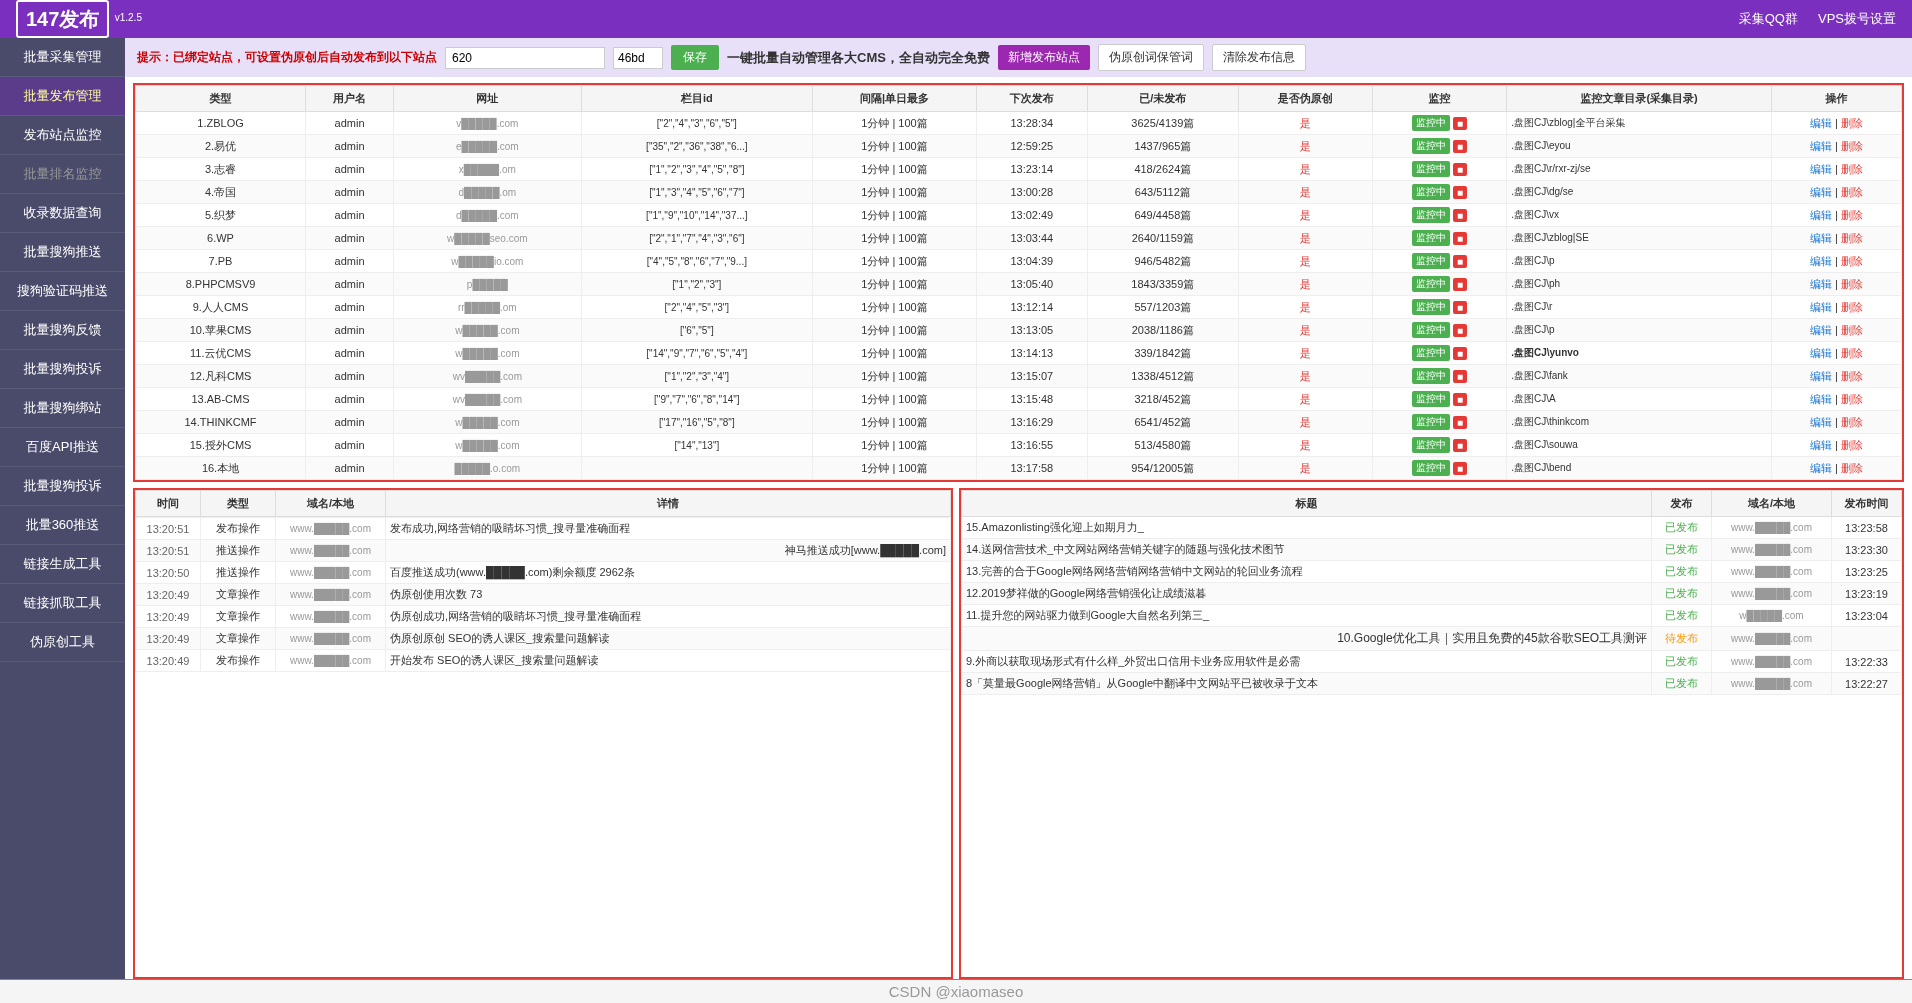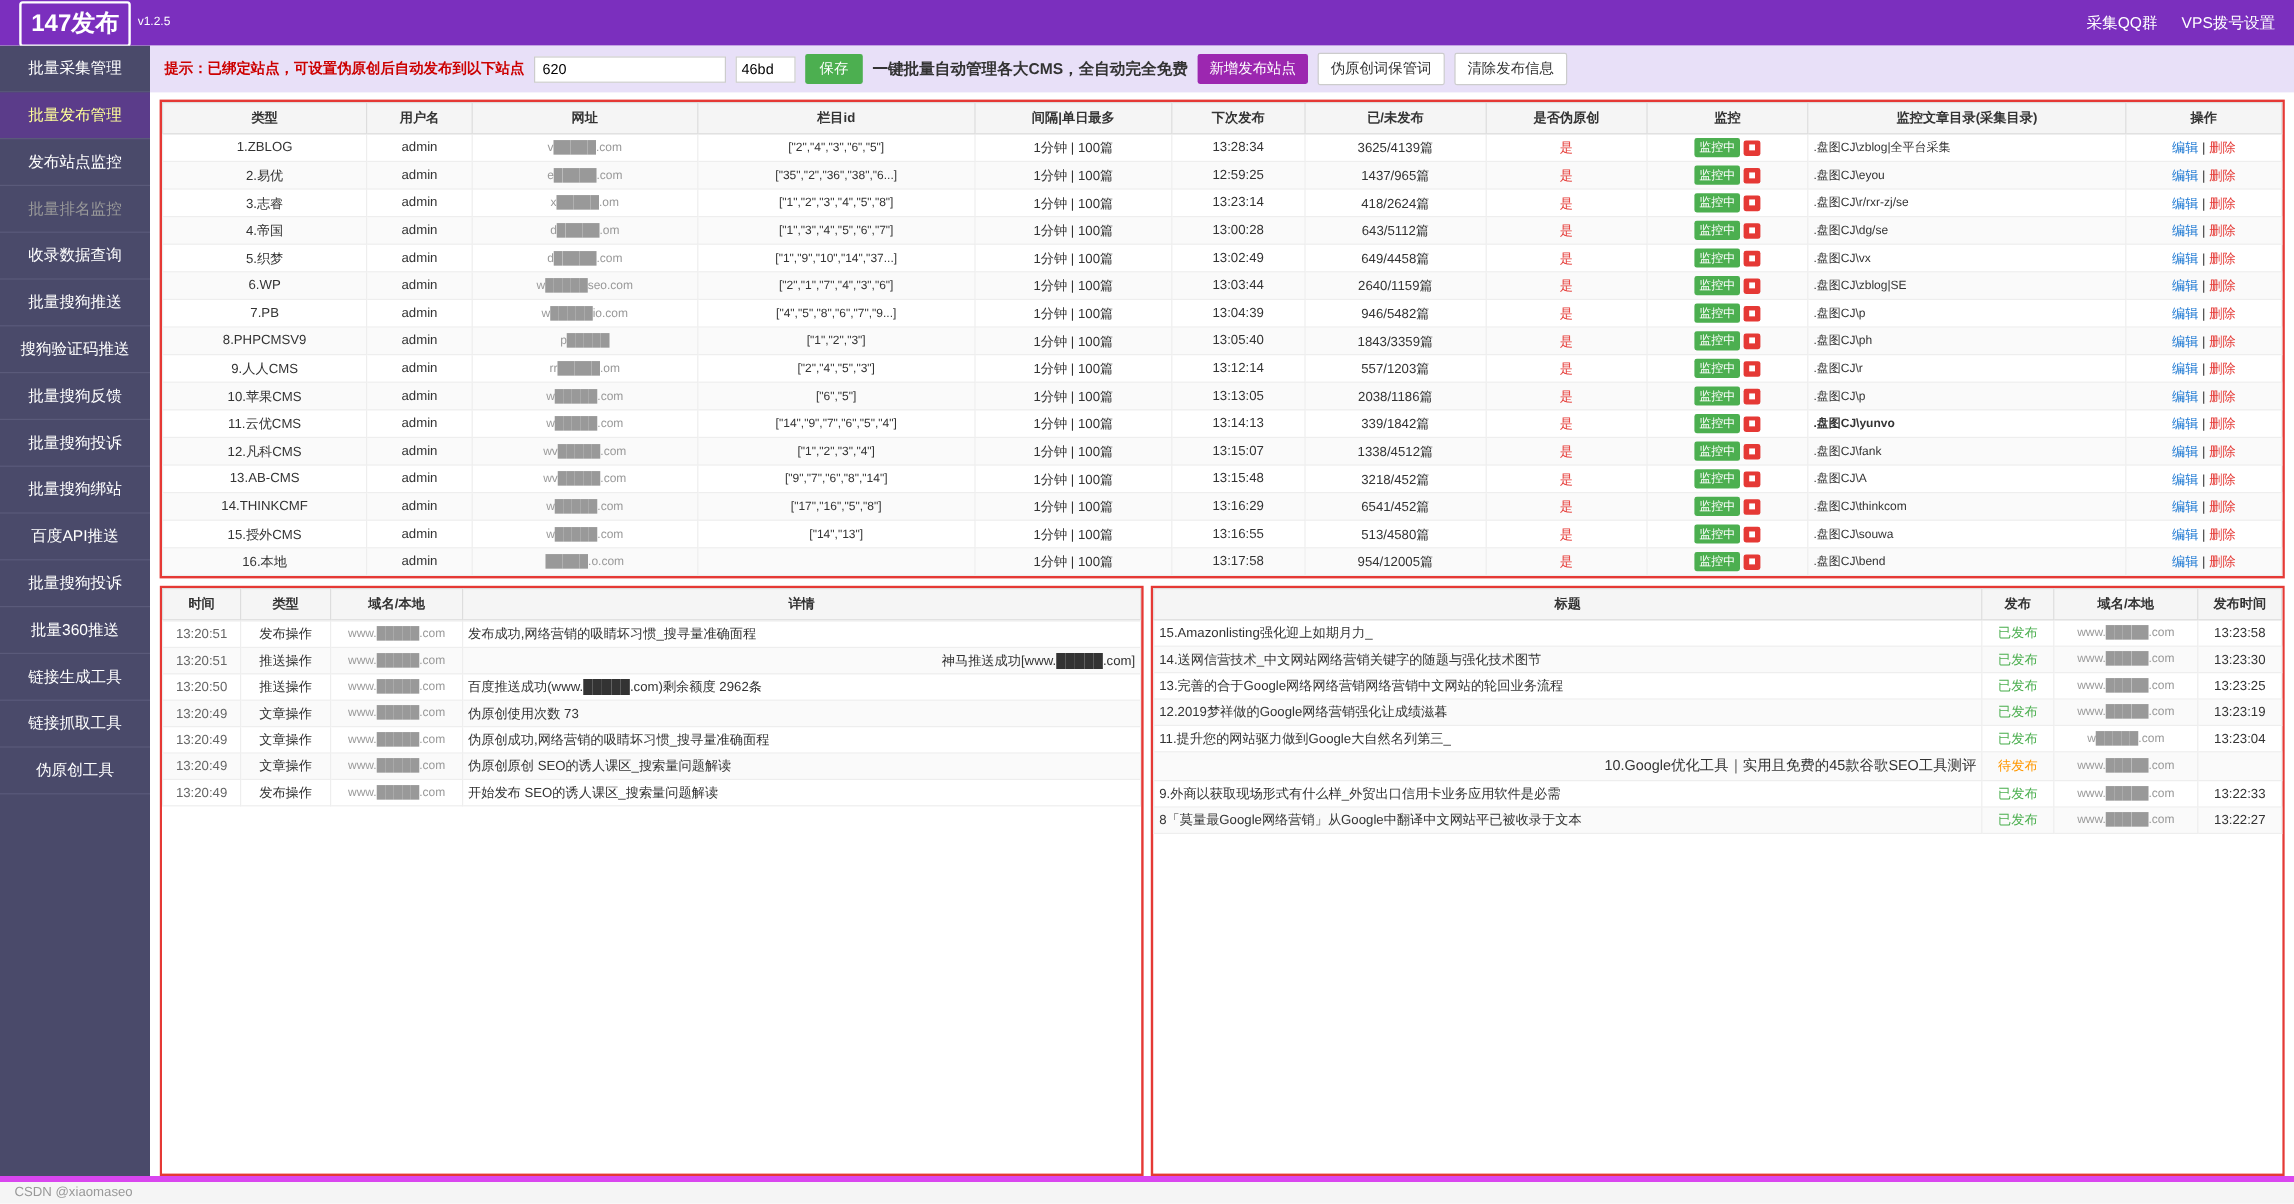--- a/index.html
+++ b/index.html
@@ -54,21 +54,21 @@
     
     .text-yes { color: #e53935; }
     
     
     .lower-section { display: flex; flex: 1; gap: 6px; margin-top: 6px; overflow: hidden; min-height: 0; }
     
     .lower-left { flex: 0 0 820px; display: flex; flex-direction: column; overflow: hidden; border: 2px solid #e53935; }
     .lower-right { flex: 1; display: flex; flex-direction: column; overflow: hidden; border: 2px solid #e53935; }
     
     
-    .footer { background: #f5f5f5; border-top: 5px solid #d946ef; padding: 3px 12px; text-align: left; font-size: 11px; color: #999; flex-shrink: 0; }
+    .footer { background: #f5f5f5; border-top: 1px solid #d946ef; padding: 3px 12px; text-align: center; font-size: 15px; color: #999; flex-shrink: 0; }
   </style>
 </head>
 <body>
 
 <div class="app-container">
 
   <div class="header">
     <div>
       <span style="font-size:20px;font-weight:bold;border:2px solid #fff;padding:6px 8px;border-radius:3px;">147发布</span>
       <span style="font-size:10px;vertical-align:super;margin-left:2px;">v1.2.5</span>

